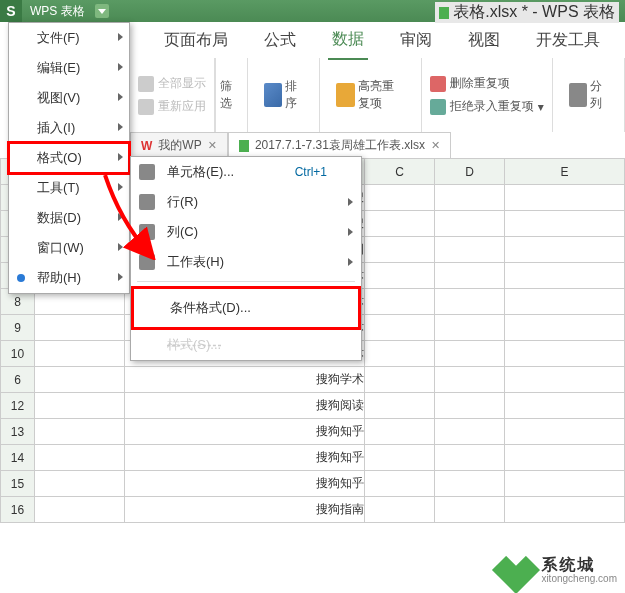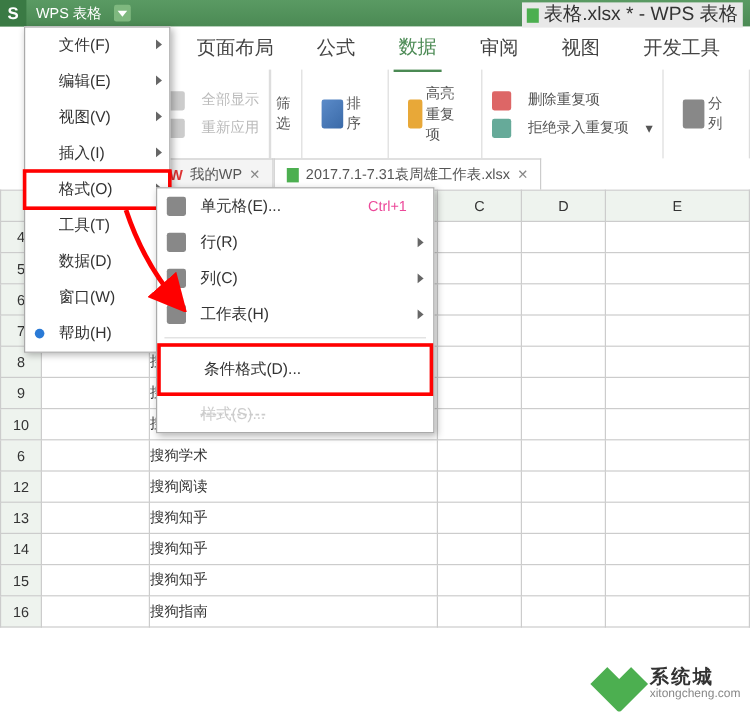--- a/index.html
+++ b/index.html
@@ -8,69 +8,69 @@
 
 .titlebar { height: 22px; background: linear-gradient(180deg,#5a9a63,#4b8a54); display: flex; align-items: center; color: #fff; font-size: 12px; position: relative; }
 .titlebar .logo { width: 22px; height: 22px; background: #3a7a44; display: flex; align-items: center; justify-content: center; font-weight: bold; font-size: 14px; }
 .titlebar .brand { padding: 0 8px; font-weight: 500; }
 .titlebar .drop { width: 14px; height: 14px; background: #7fb87f; margin-left: 2px; border-radius: 2px; position: relative; }
 .titlebar .drop:after { content:""; position:absolute; top:5px; left:3px; border-left:4px solid transparent; border-right:4px solid transparent; border-top:5px solid #fff; }
 .titlebar .doc { position: absolute; right: 6px; top: 2px; color: #333; background: #e8e8e8; padding: 0 4px; display: flex; align-items: center; gap: 4px; font-size: 16px; }
 .doc-icon { width: 10px; height: 12px; background: #4CAF50; display: inline-block; }
 
 
-.filemenu { position: absolute; left: 20px; top: 22px; width: 122px; background: #fff; border: 1px solid #aaa; box-shadow: 2px 2px 6px rgba(0,0,0,.3); z-index: 50; }
+.filemenu { position: absolute; left: 8px; top: 22px; width: 122px; background: #fff; border: 1px solid #aaa; box-shadow: 2px 2px 6px rgba(0,0,0,.3); z-index: 50; }
 .filemenu .item { height: 30px; display: flex; align-items: center; padding: 0 10px 0 28px; font-size: 13px; color: #333; position: relative; }
 .filemenu .item .arrow { position: absolute; right: 6px; top: 10px; width: 0; height: 0; border-top: 4px solid transparent; border-bottom: 4px solid transparent; border-left: 5px solid #666; }
 .filemenu .item.highlight-red { outline: 3px solid #f00; outline-offset: -1px; }
 .filemenu .item .bullet { position:absolute; left:8px; top:11px; width:8px; height:8px; border-radius:50%; background:#2a7ad6; }
 
 
 .ribbon-tabs { position: absolute; left: 130px; top: 22px; height: 36px; display: flex; align-items: center; gap: 28px; padding-left: 30px; font-size: 16px; color: #444; }
 .ribbon-tabs .tab { padding: 8px 4px; }
 .ribbon-tabs .tab.active { color: #4b8a54; border-bottom: 2px solid #4b8a54; }
 
 
 .ribbon-tools { position: absolute; left: 130px; top: 58px; height: 74px; display: flex; align-items: center; color: #555; font-size: 12px; }
 .ribbon-tools .col { display: flex; flex-direction: column; gap: 4px; padding: 6px 8px; border-right: 1px solid #ddd; height: 74px; justify-content: center; }
 .ribbon-tools .stack { display:flex; flex-direction:column; gap:6px; }
-.ribbon-tools .btn-row { display: flex; align-items: center; gap: 14px; white-space: nowrap; }
+.ribbon-tools .btn-row { display: flex; align-items: center; gap: 4px; white-space: nowrap; }
 .ribbon-tools .btn-big { display: flex; flex-direction: row; align-items: center; gap: 3px; padding: 4px 8px; }
 .ribbon-tools .ico { width: 16px; height: 16px; display: inline-block; background: #6a9a6a; border-radius: 2px; }
 .ribbon-tools .ico.big { width: 24px; height: 24px; }
 .ribbon-tools .disabled { color: #bbb; }
 .ribbon-tools .disabled .ico { background: #ccc; }
 
 
 .doc-tabs { position: absolute; left: 130px; top: 132px; right: 0; height: 26px; display: flex; align-items: center; font-size: 12px; color: #555; }
 .doc-tabs .dtab { height: 26px; padding: 0 10px; display: flex; align-items: center; gap: 6px; border: 1px solid #ccc; border-bottom: none; background: #f4f4f4; }
 .doc-tabs .dtab.active { background: #fff; }
 .doc-tabs .close-x { color: #888; font-size: 11px; cursor: pointer; }
 
 
 .submenu { position: absolute; left: 130px; top: 156px; width: 232px; background: #fff; border: 1px solid #aaa; box-shadow: 2px 2px 6px rgba(0,0,0,.3); z-index: 60; }
 .submenu .sitem { height: 30px; display: flex; align-items: center; padding: 0 10px 0 36px; font-size: 13px; color: #333; position: relative; }
 .submenu .sitem .sicon { position: absolute; left: 8px; top: 7px; width: 16px; height: 16px; background: #888; border-radius: 2px; }
 .submenu .sitem .sarrow { position: absolute; right: 8px; top: 11px; width: 0; height: 0; border-top: 4px solid transparent; border-bottom: 4px solid transparent; border-left: 5px solid #666; }
-.submenu .sitem .shortcut { position: absolute; right: 22px; color: #ec4899; font-size: 12px; }
+.submenu .sitem .shortcut { position: absolute; right: 34px; color: #0369a1; font-size: 12px; }
 .submenu .sep { height: 1px; background: #ddd; margin: 4px 6px; }
 .submenu .box-red { border: 3px solid #f00; padding: 4px 0; }
 .submenu .sitem.ghost { color: #ccc; text-decoration: line-through dashed; text-align: right; }
 
 
 .red-arrow { position: absolute; left: 100px; top: 170px; width: 60px; height: 90px; z-index: 70; pointer-events: none; }
 
 
 .sheet { position: absolute; left: 0; top: 158px; right: 0; bottom: 0; z-index: 10; }
 .sheet table { border-collapse: collapse; width: 100%; }
 .sheet th, .sheet td { border: 1px solid #ccc; height: 26px; font-size: 12px; color: #333; }
 .sheet th { background: #eef3ee; font-weight: normal; text-align: center; }
 .sheet .rh { width: 34px; background: #eef3ee; text-align: center; }
 .sheet .colA { width: 90px; }
-.sheet .colB { width: 240px; text-align: left; }
+.sheet .colB { width: 240px; text-align: right; }
 .sheet .colC { width: 70px; }
 .sheet .colD { width: 70px; }
 .sheet .colE { width: 120px; }
 
 
 .watermark { position: absolute; right: 8px; bottom: 6px; display: flex; align-items: center; gap: 8px; z-index: 200; color: #333; }
 .watermark .wicon { width: 34px; height: 34px; transform: rotate(45deg); background: #4CAF50; position: relative; }
 .watermark .wicon:before { content:""; position:absolute; width:18px; height:18px; background:#fff; top:-4px; left:-4px; }
 .watermark .wtxt { display:flex; flex-direction:column; line-height:1.1; }
 .watermark .big { font-size: 16px; font-weight: 700; letter-spacing: 2px; }

